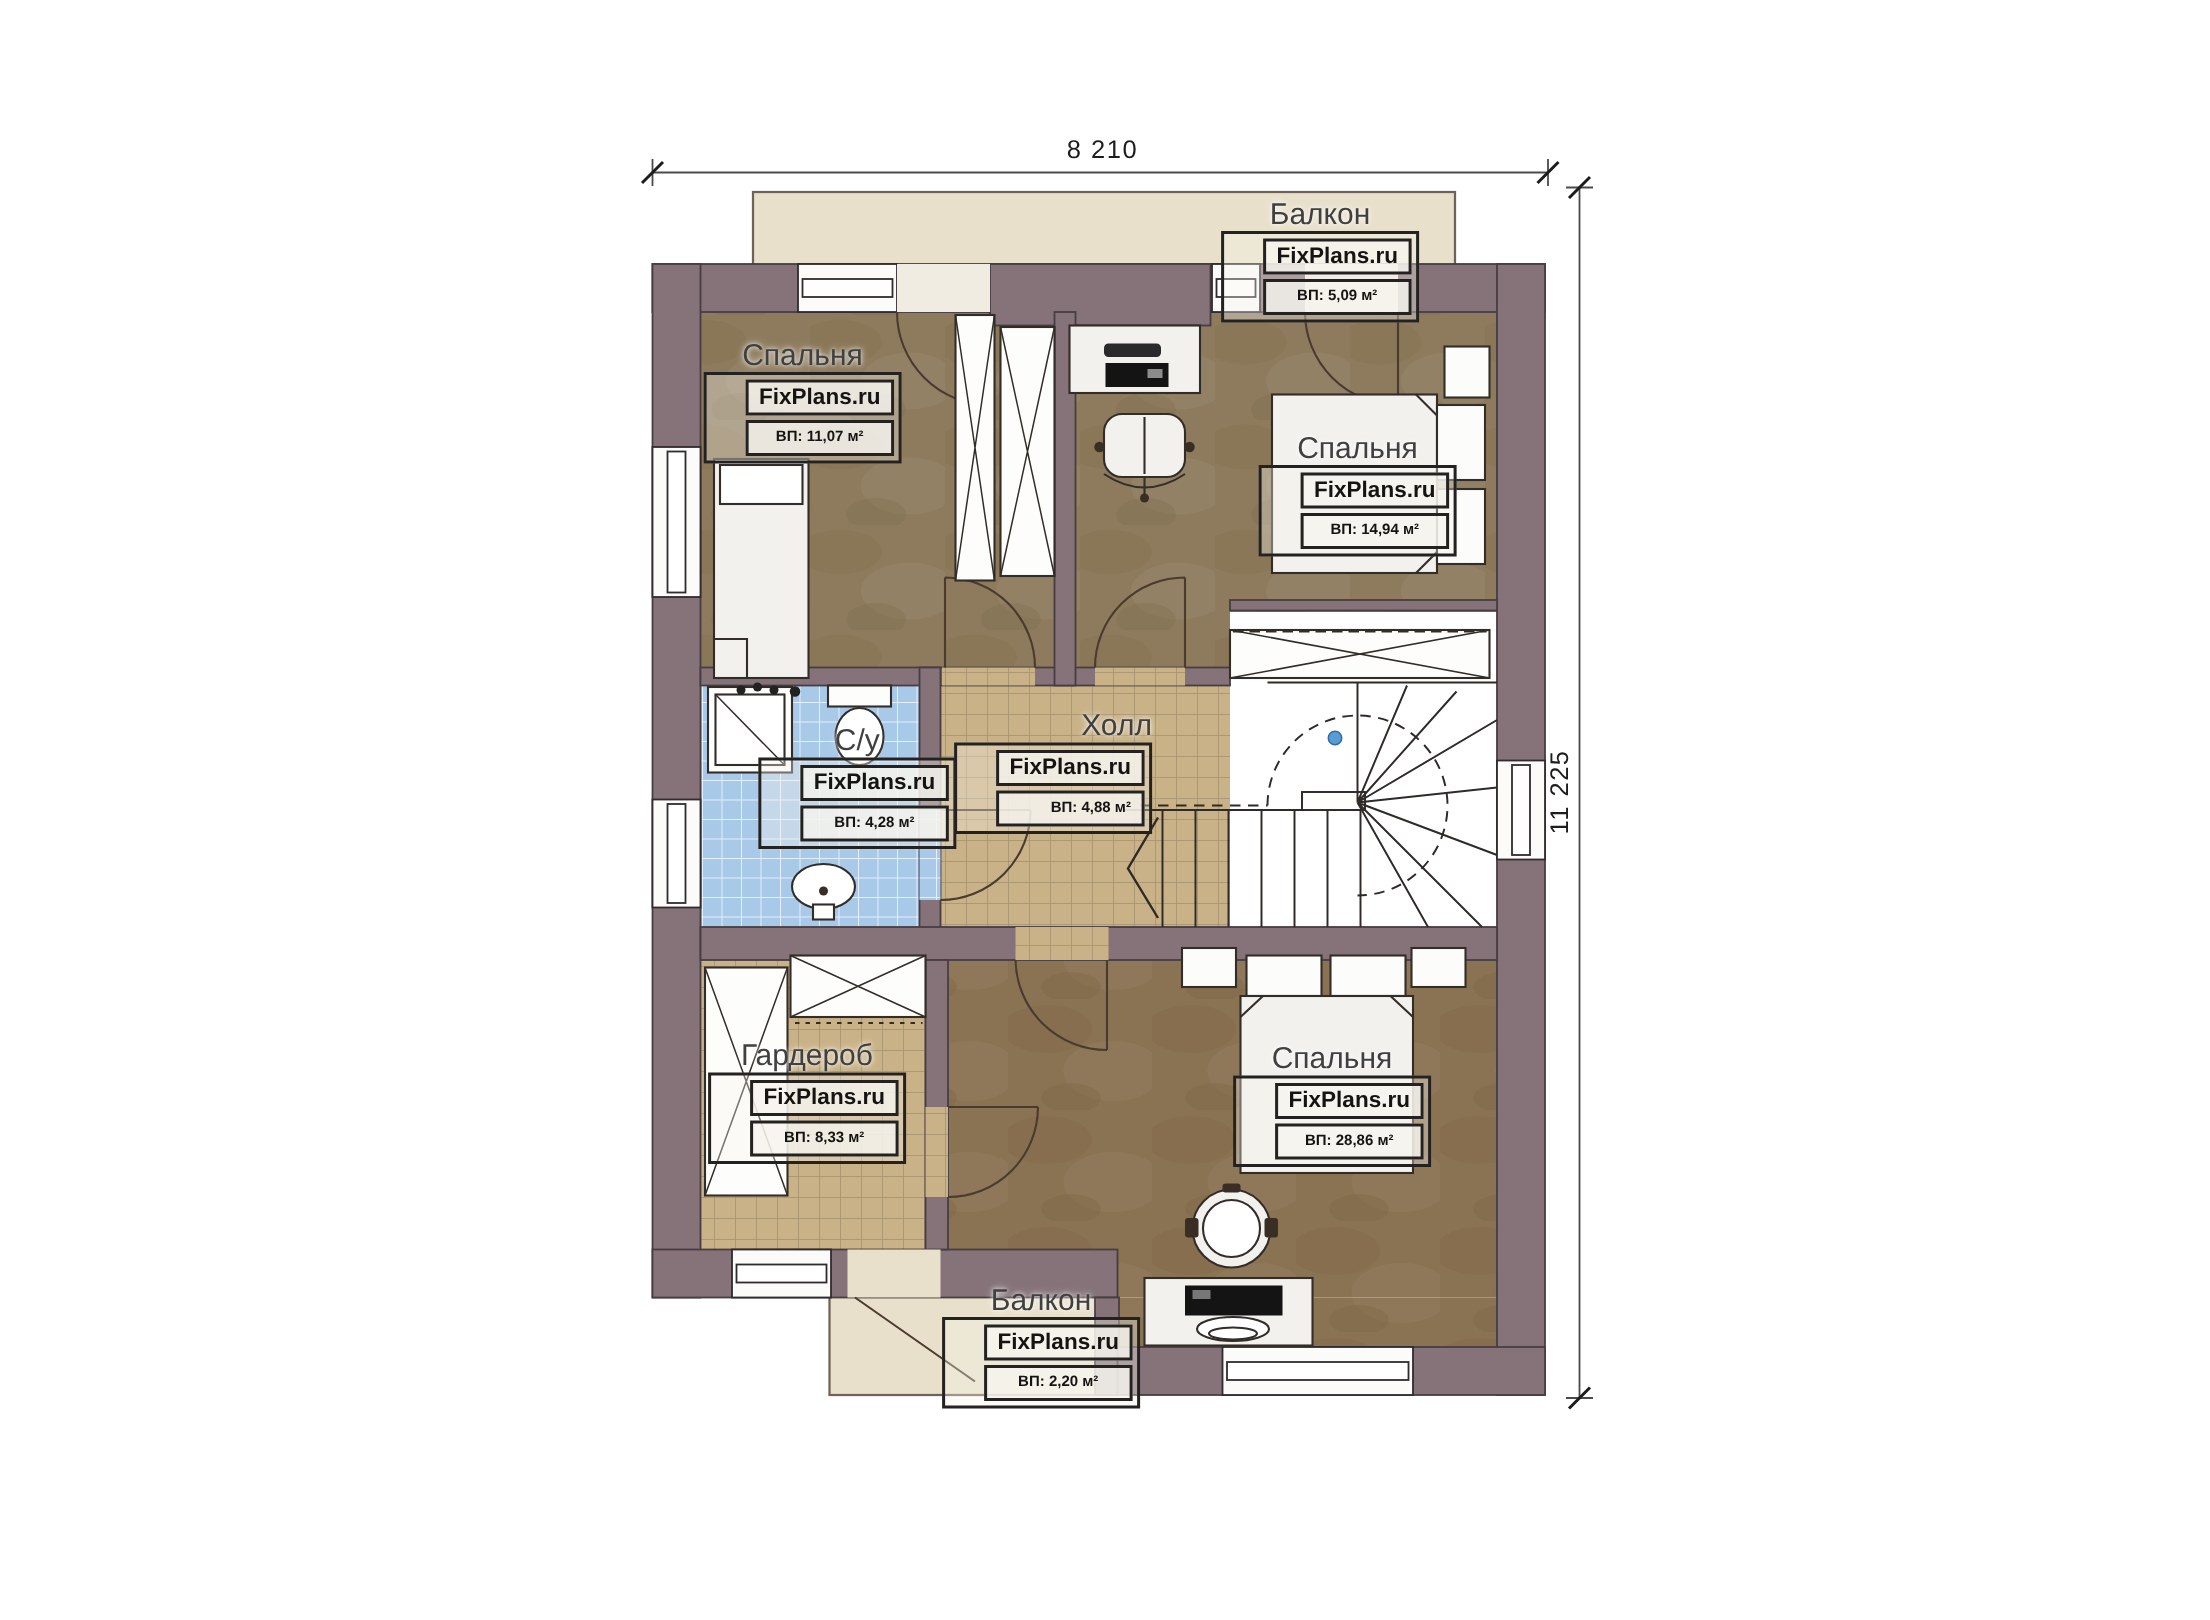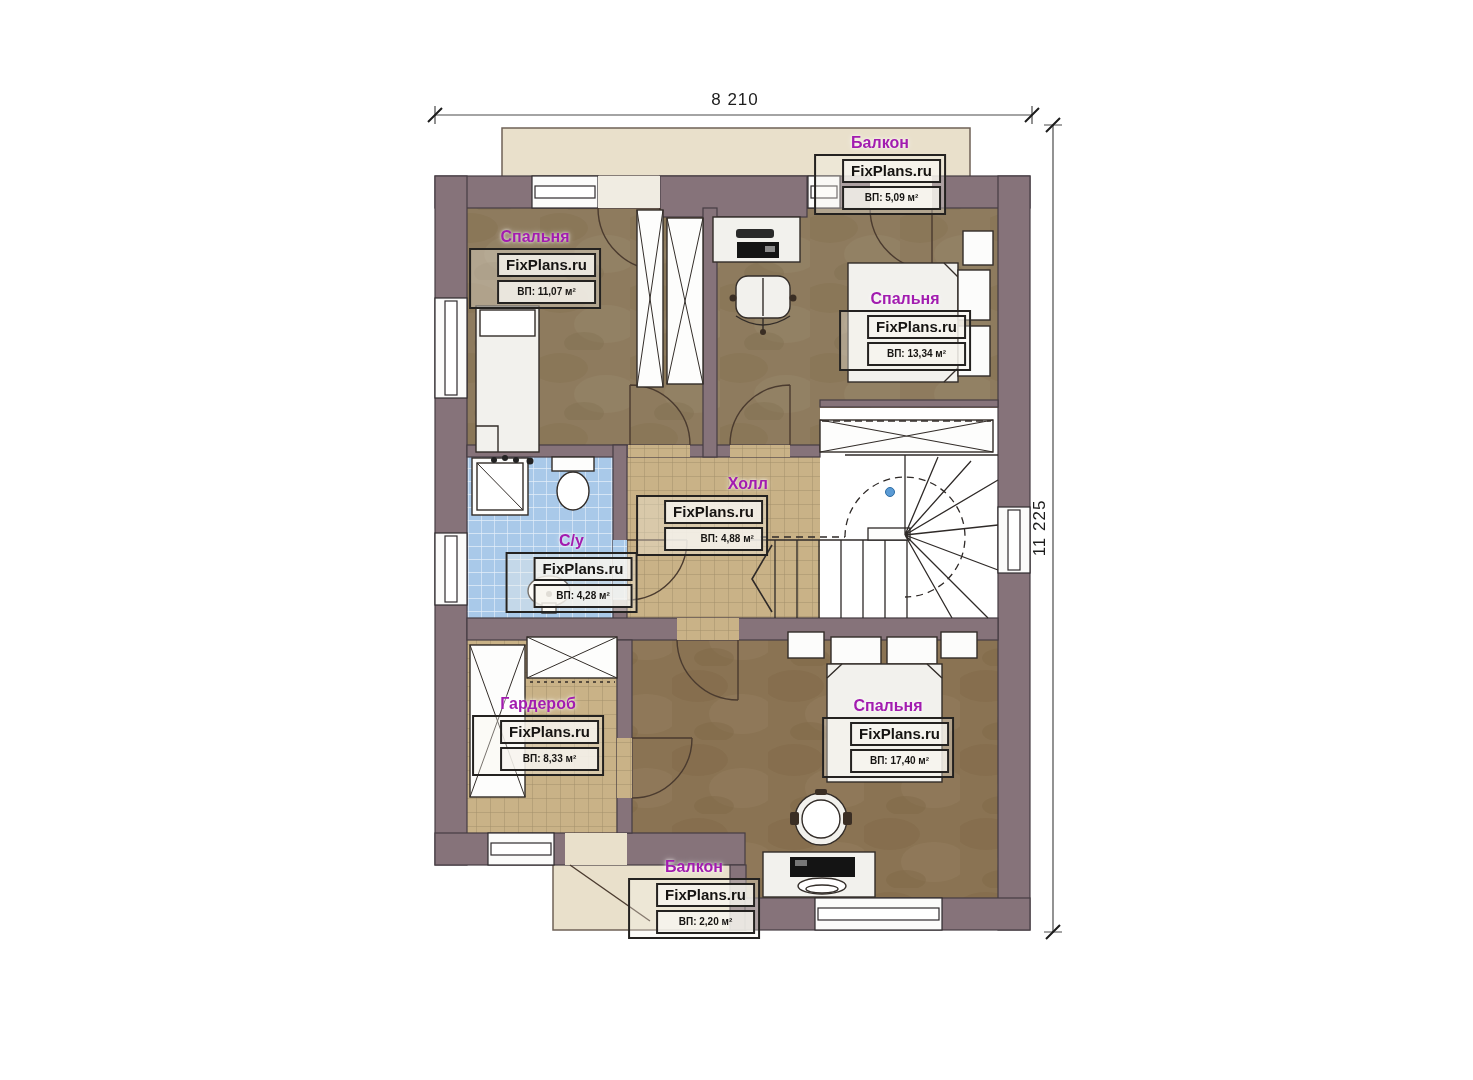--- a/index.html
+++ b/index.html
@@ -1,20 +1,20 @@
 <!DOCTYPE html>
 <html><head>
 <meta charset="utf-8">
 <style>
   html,body{margin:0;padding:0;background:#ffffff;}
   .page{position:relative;width:1316px;height:1080px;background:#ffffff;overflow:hidden;
         font-family:"Liberation Sans", sans-serif;}
   .plan-svg{position:absolute;left:0;top:0;width:1473px;height:1080px;}
   .room-label{position:absolute;transform:translateX(-50%);text-align:center;z-index:5;}
-  .room-name{font-size:16px;font-weight:bold;color:#a21caf;line-height:18px;white-space:nowrap;
+  .room-name{font-size:20px;font-weight:normal;color:#404040;line-height:18px;white-space:nowrap;
              text-shadow:0 0 3px rgba(255,255,255,.85),0 0 6px rgba(255,255,255,.6);}
   .label-box{display:inline-flex;flex-direction:column;gap:3px;border:2px solid #242220;
              background:rgba(246,243,236,.35);padding:3px;margin-top:2px;}
   .label-row{border:2px solid #242220;background:rgba(247,244,238,.82);padding:0 7px;
              font-size:15px;font-weight:bold;color:#161412;line-height:20px;white-space:nowrap;margin-left:23px;}
   .label-row.area{font-size:10px;}
   .dim-label{position:absolute;font-size:17px;color:#1c1c1c;letter-spacing:1px;z-index:4;white-space:nowrap;}
   .dim-label.vertical{transform:translate(-50%,-50%) rotate(-90deg);}
   .dim-label.horizontal{transform:translateX(-50%);}
 </style>
@@ -276,25 +276,25 @@
   <div class="label-box">
     <div class="label-row">FixPlans.ru</div>
     <div class="label-row area">ВП: 11,07 м²</div>
   </div>
 </div>
 
 <div class="room-label" style="left:905px;top:290px;">
   <div class="room-name">Спальня</div>
   <div class="label-box">
     <div class="label-row">FixPlans.ru</div>
-    <div class="label-row area">ВП: 13,34 м²</div>
-  </div>
-</div>
-
-<div class="room-label" style="left:550px;top:532px;padding-left:43px;">
+    <div class="label-row area">ВП: 14,94 м²</div>
+  </div>
+</div>
+
+<div class="room-label" style="left:550px;top:485px;padding-left:43px;">
   <div class="room-name">С/у</div>
   <div class="label-box">
     <div class="label-row">FixPlans.ru</div>
     <div class="label-row area">ВП: 4,28 м²</div>
   </div>
 </div>
 
 <div class="room-label" style="left:702px;top:475px;text-align:right;">
   <div class="room-name">Холл</div>
   <div class="label-box">
@@ -308,21 +308,21 @@
   <div class="label-box">
     <div class="label-row">FixPlans.ru</div>
     <div class="label-row area">ВП: 8,33 м²</div>
   </div>
 </div>
 
 <div class="room-label" style="left:888px;top:697px;">
   <div class="room-name">Спальня</div>
   <div class="label-box">
     <div class="label-row">FixPlans.ru</div>
-    <div class="label-row area">ВП: 17,40 м²</div>
+    <div class="label-row area">ВП: 28,86 м²</div>
   </div>
 </div>
 
 <div class="room-label" style="left:694px;top:858px;">
   <div class="room-name">Балкон</div>
   <div class="label-box">
     <div class="label-row">FixPlans.ru</div>
     <div class="label-row area">ВП: 2,20 м²</div>
   </div>
 </div>

